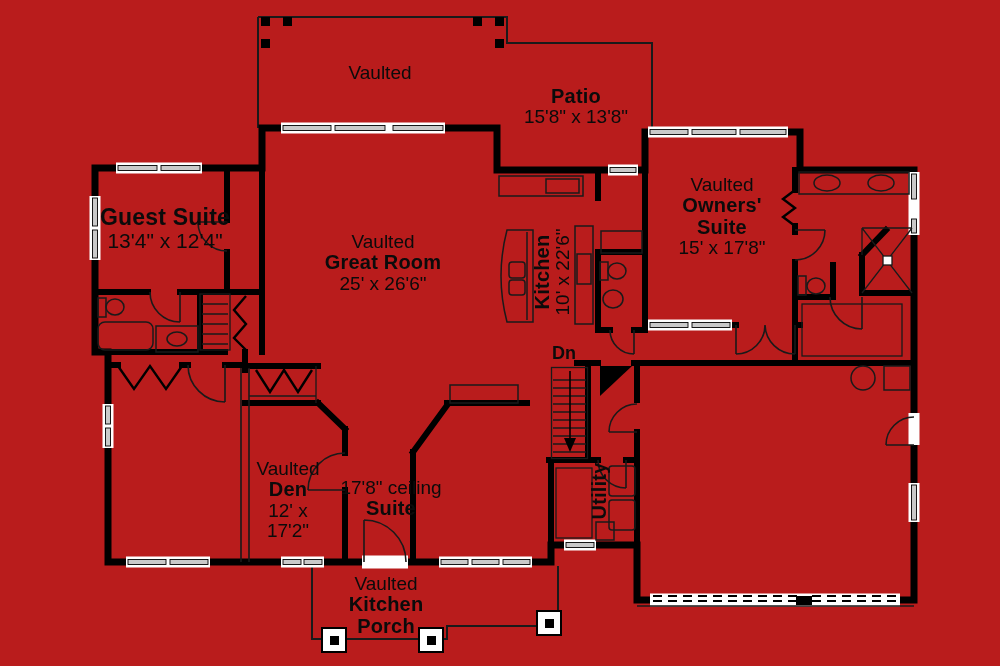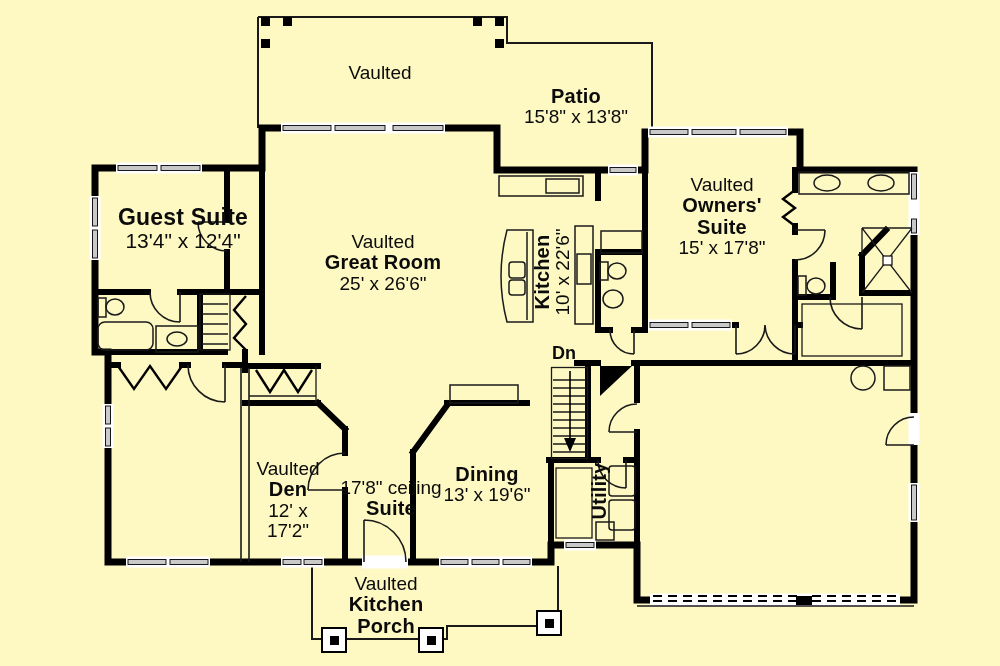--- a/index.html
+++ b/index.html
@@ -1,16 +1,16 @@
 <!DOCTYPE html>
 <html><head>
 <meta charset="utf-8">
 <style>
   html,body{margin:0;padding:0;background:#fff;}
-  .plan{position:relative;width:1000px;height:666px;background:#fef9c3;overflow:hidden;
+  .plan{position:relative;width:1000px;height:666px;background:#b91c1c;overflow:hidden;
         font-family:"Liberation Sans",sans-serif;}
   .plan svg{position:absolute;left:0;top:0;}
   .lbl{position:absolute;transform:translate(-50%,-50%);text-align:center;
        color:#0b0b0b;line-height:1.07;white-space:nowrap;}
   .lbl.rot{transform:translate(-50%,-50%) rotate(-90deg);}
   .n{font-weight:bold;font-size:20px;letter-spacing:.2px;}
   .d{font-size:19px;}
   .p{font-size:19px;}
   .big .n{font-size:23px;}
   .big .d{font-size:21px;}
@@ -224,21 +224,21 @@
 
   <div class="lbl" style="left:380px;top:73px">
     <div class="p">Vaulted</div>
   </div>
 
   <div class="lbl" style="left:576px;top:107px">
     <div class="n">Patio</div>
     <div class="d">15'8" x 13'8"</div>
   </div>
 
-  <div class="lbl big" style="left:183px;top:229px">
+  <div class="lbl big" style="left:165px;top:229px">
     <div class="n">Guest Suite</div>
     <div class="d">13'4" x 12'4"</div>
   </div>
 
   <div class="lbl" style="left:383px;top:263px">
     <div class="p">Vaulted</div>
     <div class="n">Great Room</div>
     <div class="d">25' x 26'6"</div>
   </div>
 
@@ -260,24 +260,20 @@
     <div class="n">Den</div>
     <div class="d">12' x</div>
     <div class="d">17'2"</div>
   </div>
 
   <div class="lbl" style="left:391px;top:499px">
     <div class="p">17'8" ceiling</div>
     <div class="n">Suite</div>
   </div>
 
-  <div class="lbl" style="left:487px;top:485px">
-    <div class="n">Dining</div>
-    <div class="d">13' x 19'6"</div>
-  </div>
 
   <div class="lbl" style="left:564px;top:354px">
     <div class="dn">Dn</div>
   </div>
 
   <div class="lbl rot" style="left:600px;top:491px">
     <div class="n">Utility</div>
   </div>
 
 

